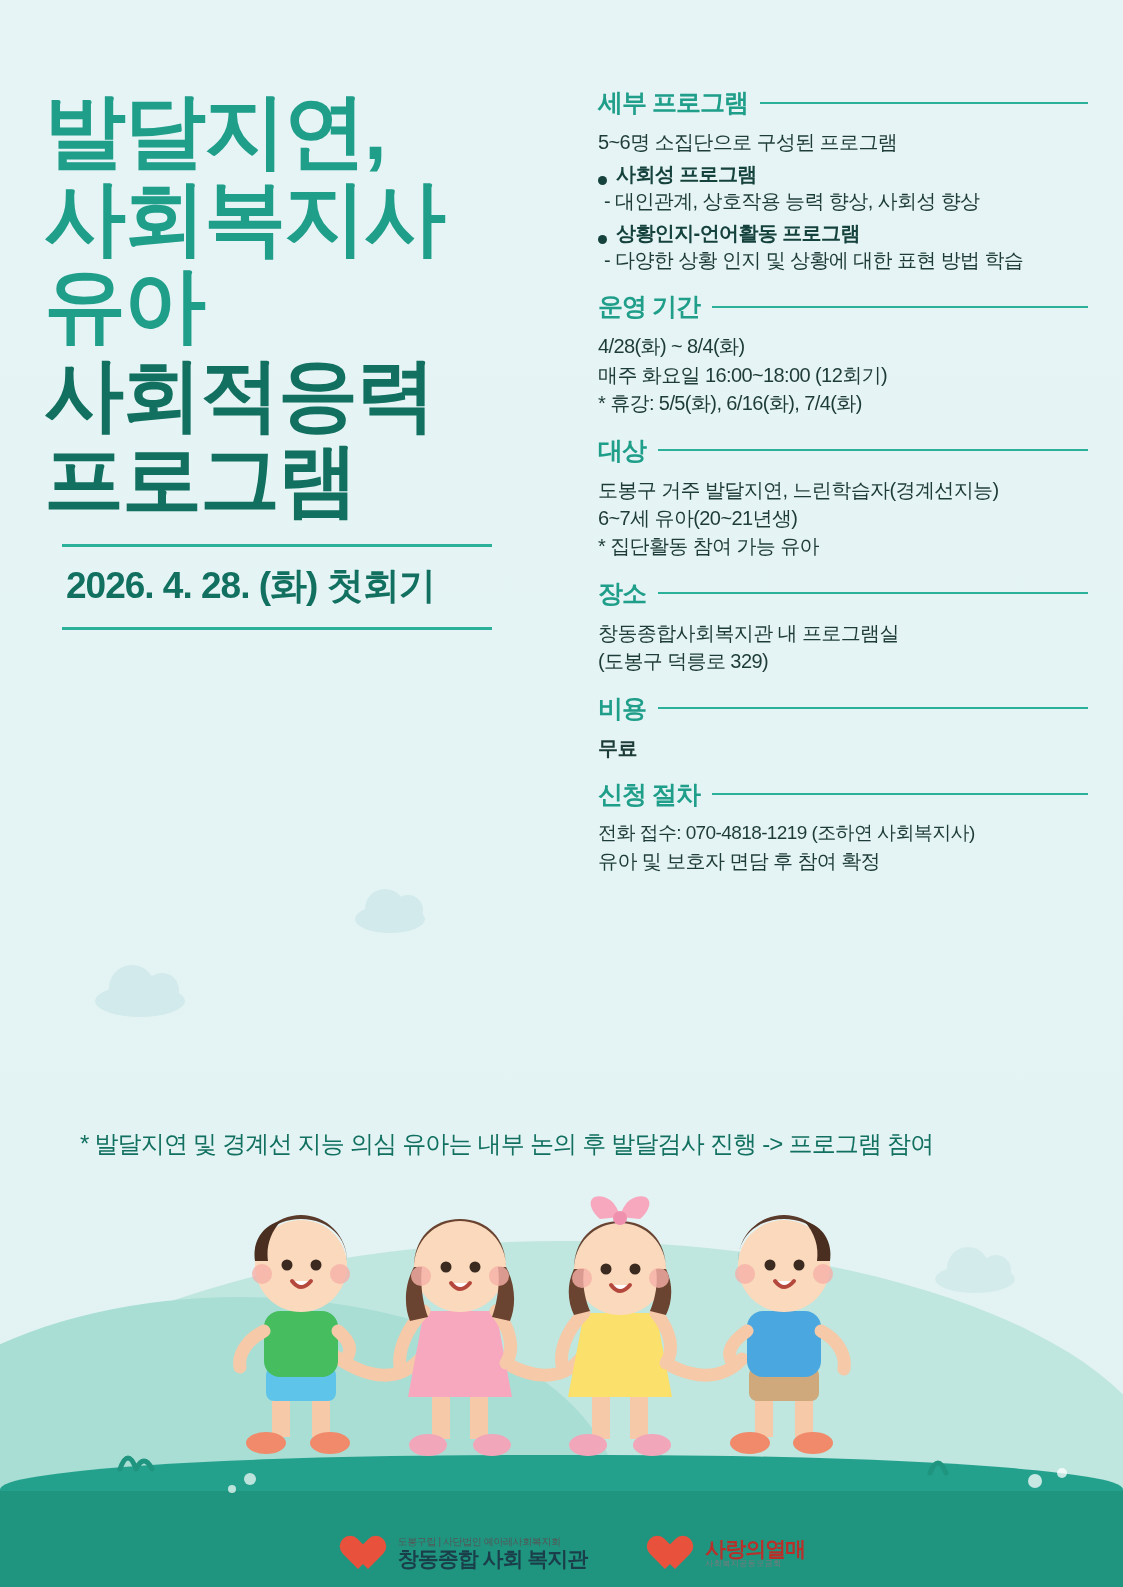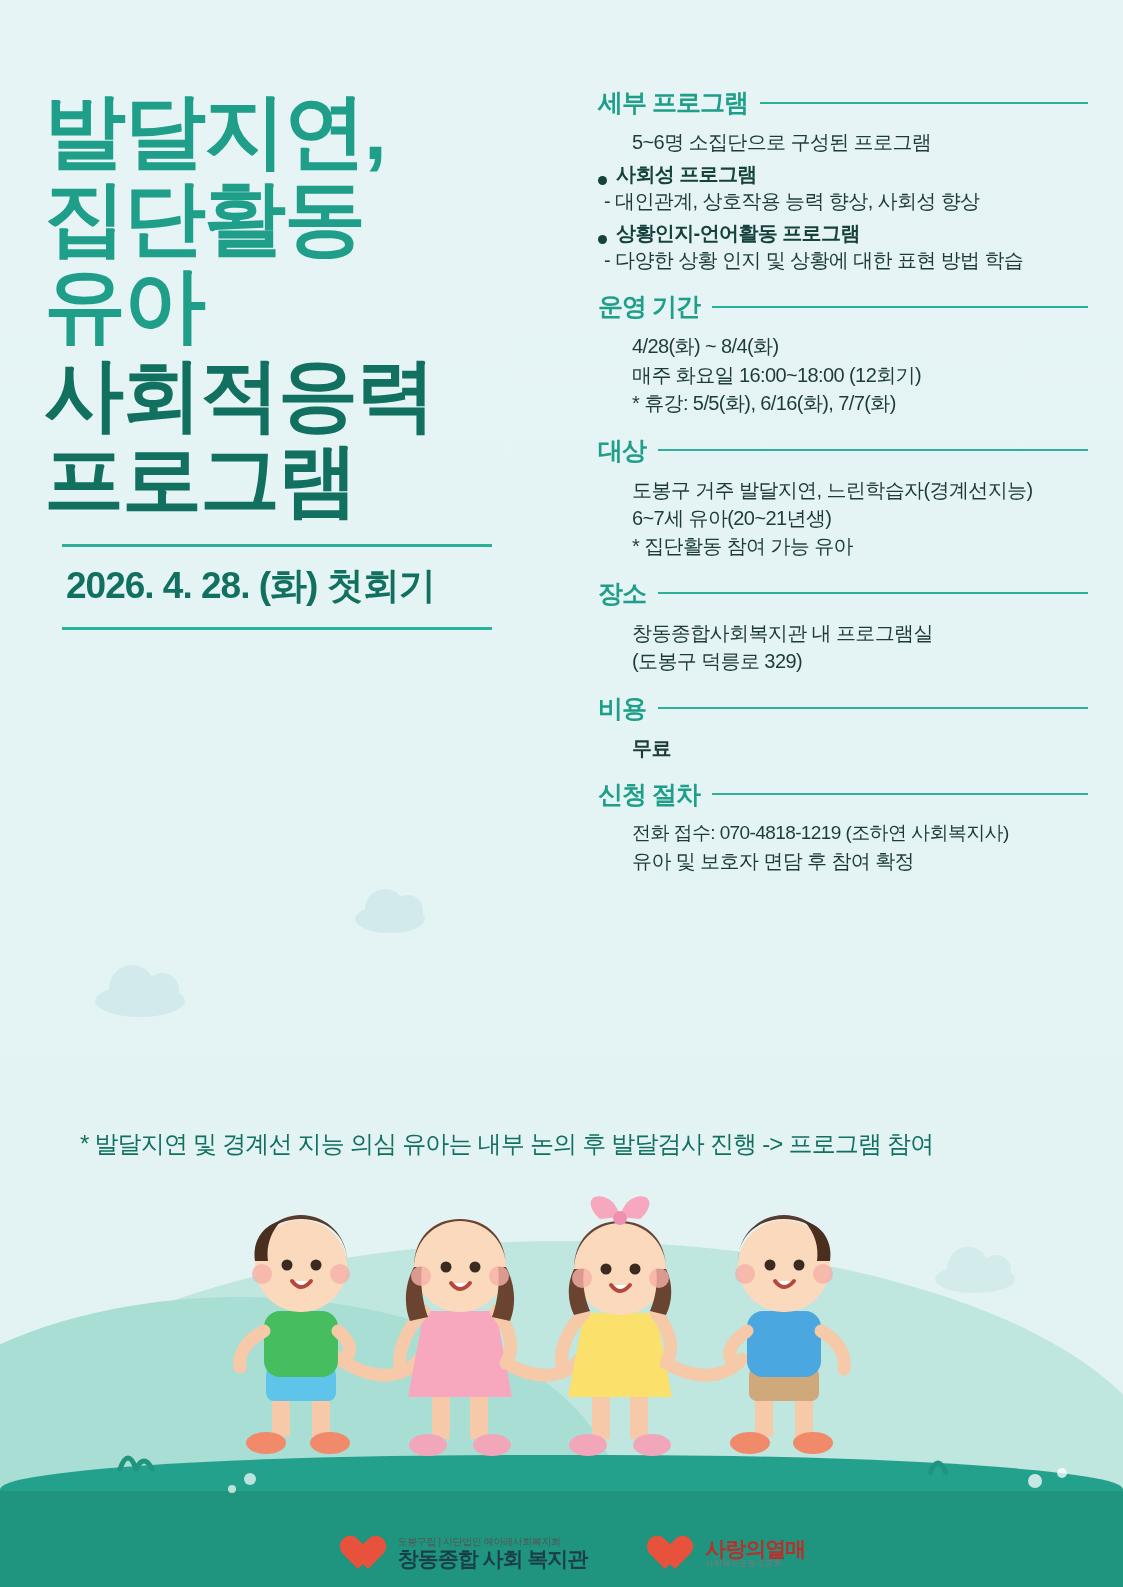--- a/index.html
+++ b/index.html
@@ -80,21 +80,21 @@
     margin-bottom: 9px;
   }
   .sec-title {
     font-size: 25px; font-weight: 700; color: #1f9e8a;
     letter-spacing: -1px; white-space: nowrap;
   }
   .sec-rule { flex: 1; height: 2px; background: #2bb09a; }
 
   .line {
     font-size: 20px; color: #1d3b38; line-height: 1.42;
-    letter-spacing: -0.6px; white-space: nowrap; margin-left: 34px;
+    letter-spacing: -0.6px; white-space: nowrap;
   }
   .line.sm { font-size: 19px; }
   .line.bold { font-weight: 700; }
   .bullet {
     display: flex; align-items: flex-end; gap: 9px;
     font-size: 20px; font-weight: 700; color: #15423d;
     letter-spacing: -0.6px; margin-top: 5px;
   }
   .dot {
     width: 9px; height: 9px; border-radius: 50%;
@@ -167,21 +167,21 @@
 <body>
 
 <div id="poster">
 
   <div class="cloud c1"></div>
   <div class="cloud c2"></div>
   <div class="cloud c3"></div>
 
   <div class="title-block">
     <div class="title-line t1">발달지연,</div>
-    <div class="title-line t2">집단활동</div>
+    <div class="title-line t2">사회복지사</div>
     <div class="title-line t3">유아</div>
     <div class="title-line t4">사회적응력</div>
     <div class="title-line t5">프로그램</div>
     <div class="title-rule"></div>
     <div class="title-date">2026. 4. 28. (화) 첫회기</div>
     <div class="title-rule-bottom"></div>
   </div>
 
   <div class="info">
 
@@ -203,21 +203,21 @@
       <div class="sub">- 다양한 상황 인지 및 상황에 대한 표현 방법 학습</div>
     </div>
 
     <div class="sec">
       <div class="sec-head">
         <div class="sec-title">운영 기간</div>
         <div class="sec-rule"></div>
       </div>
       <div class="line">4/28(화) ~ 8/4(화)</div>
       <div class="line">매주 화요일 16:00~18:00 (12회기)</div>
-      <div class="line">* 휴강: 5/5(화), 6/16(화), 7/7(화)</div>
+      <div class="line">* 휴강: 5/5(화), 6/16(화), 7/4(화)</div>
     </div>
 
     <div class="sec">
       <div class="sec-head">
         <div class="sec-title">대상</div>
         <div class="sec-rule"></div>
       </div>
       <div class="line">도봉구 거주 발달지연, 느린학습자(경계선지능)</div>
       <div class="line">6~7세 유아(20~21년생)</div>
       <div class="line">* 집단활동 참여 가능 유아</div>

